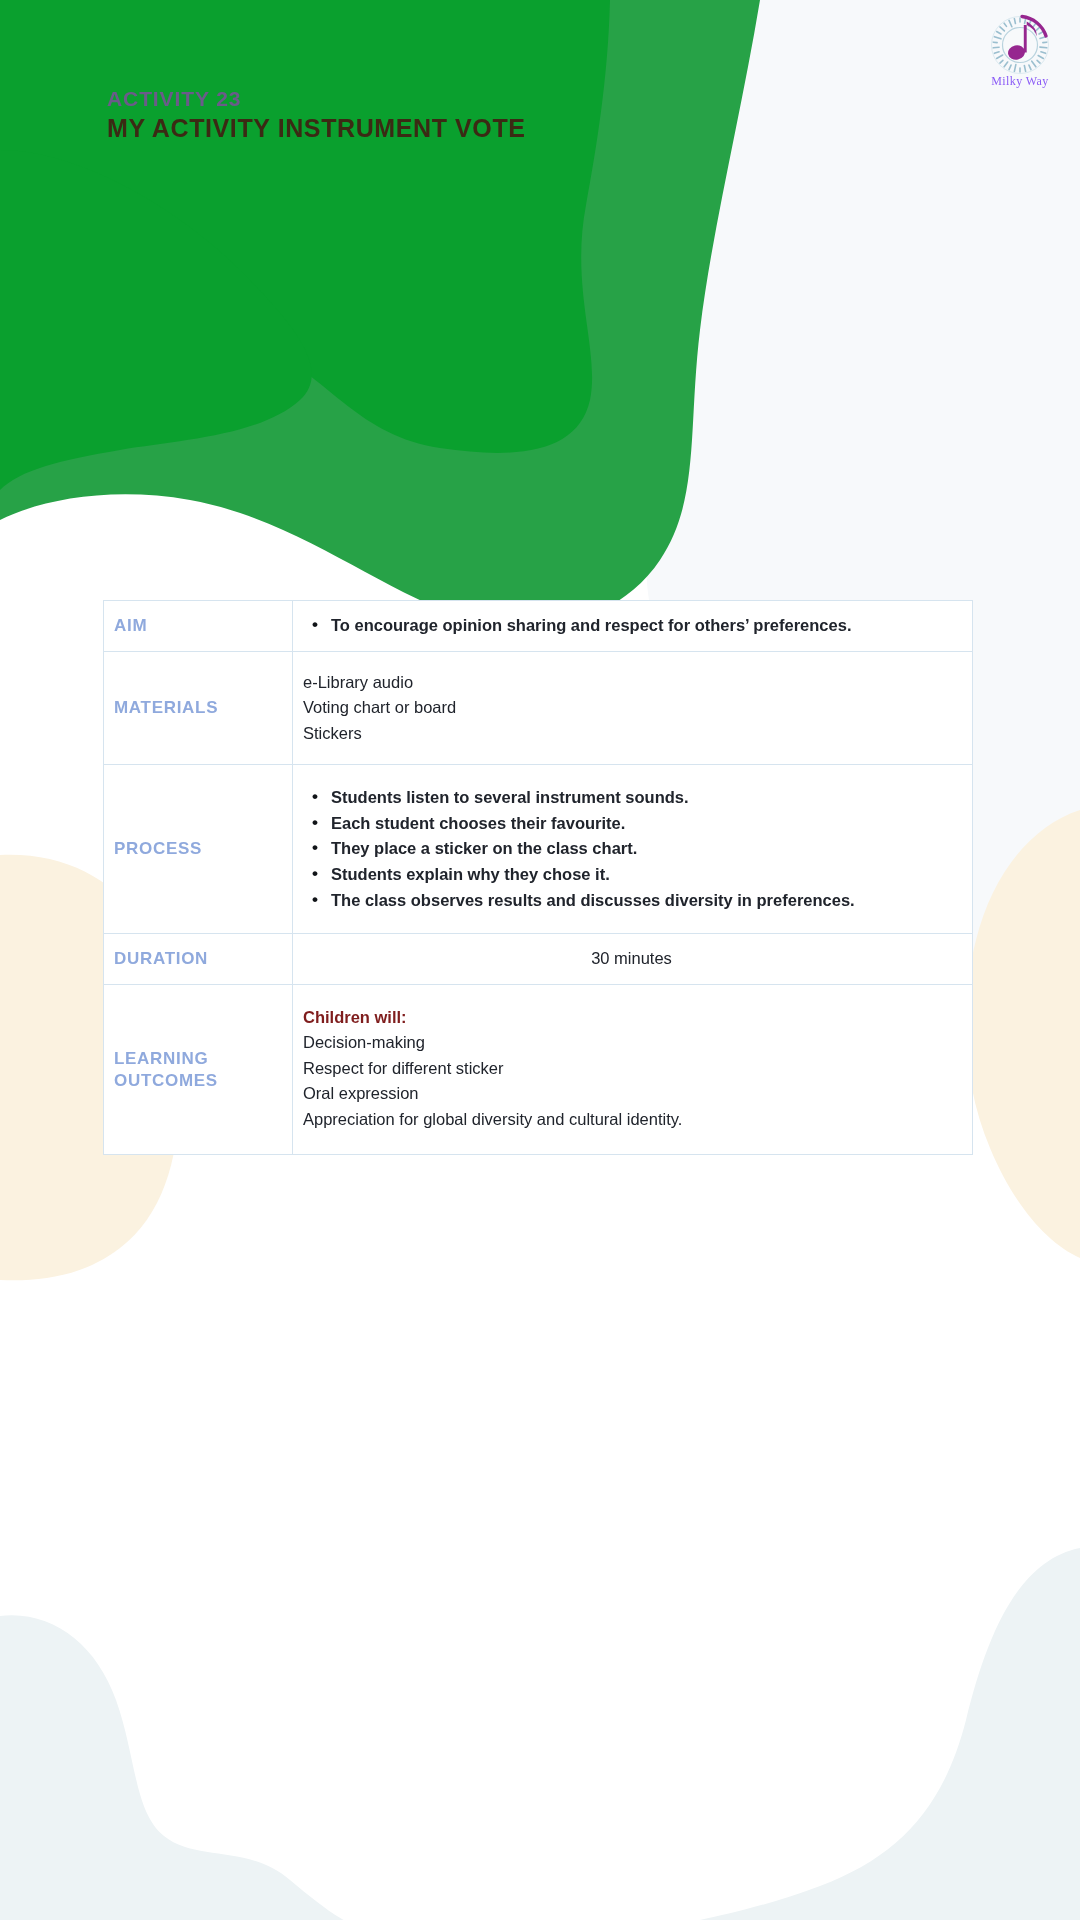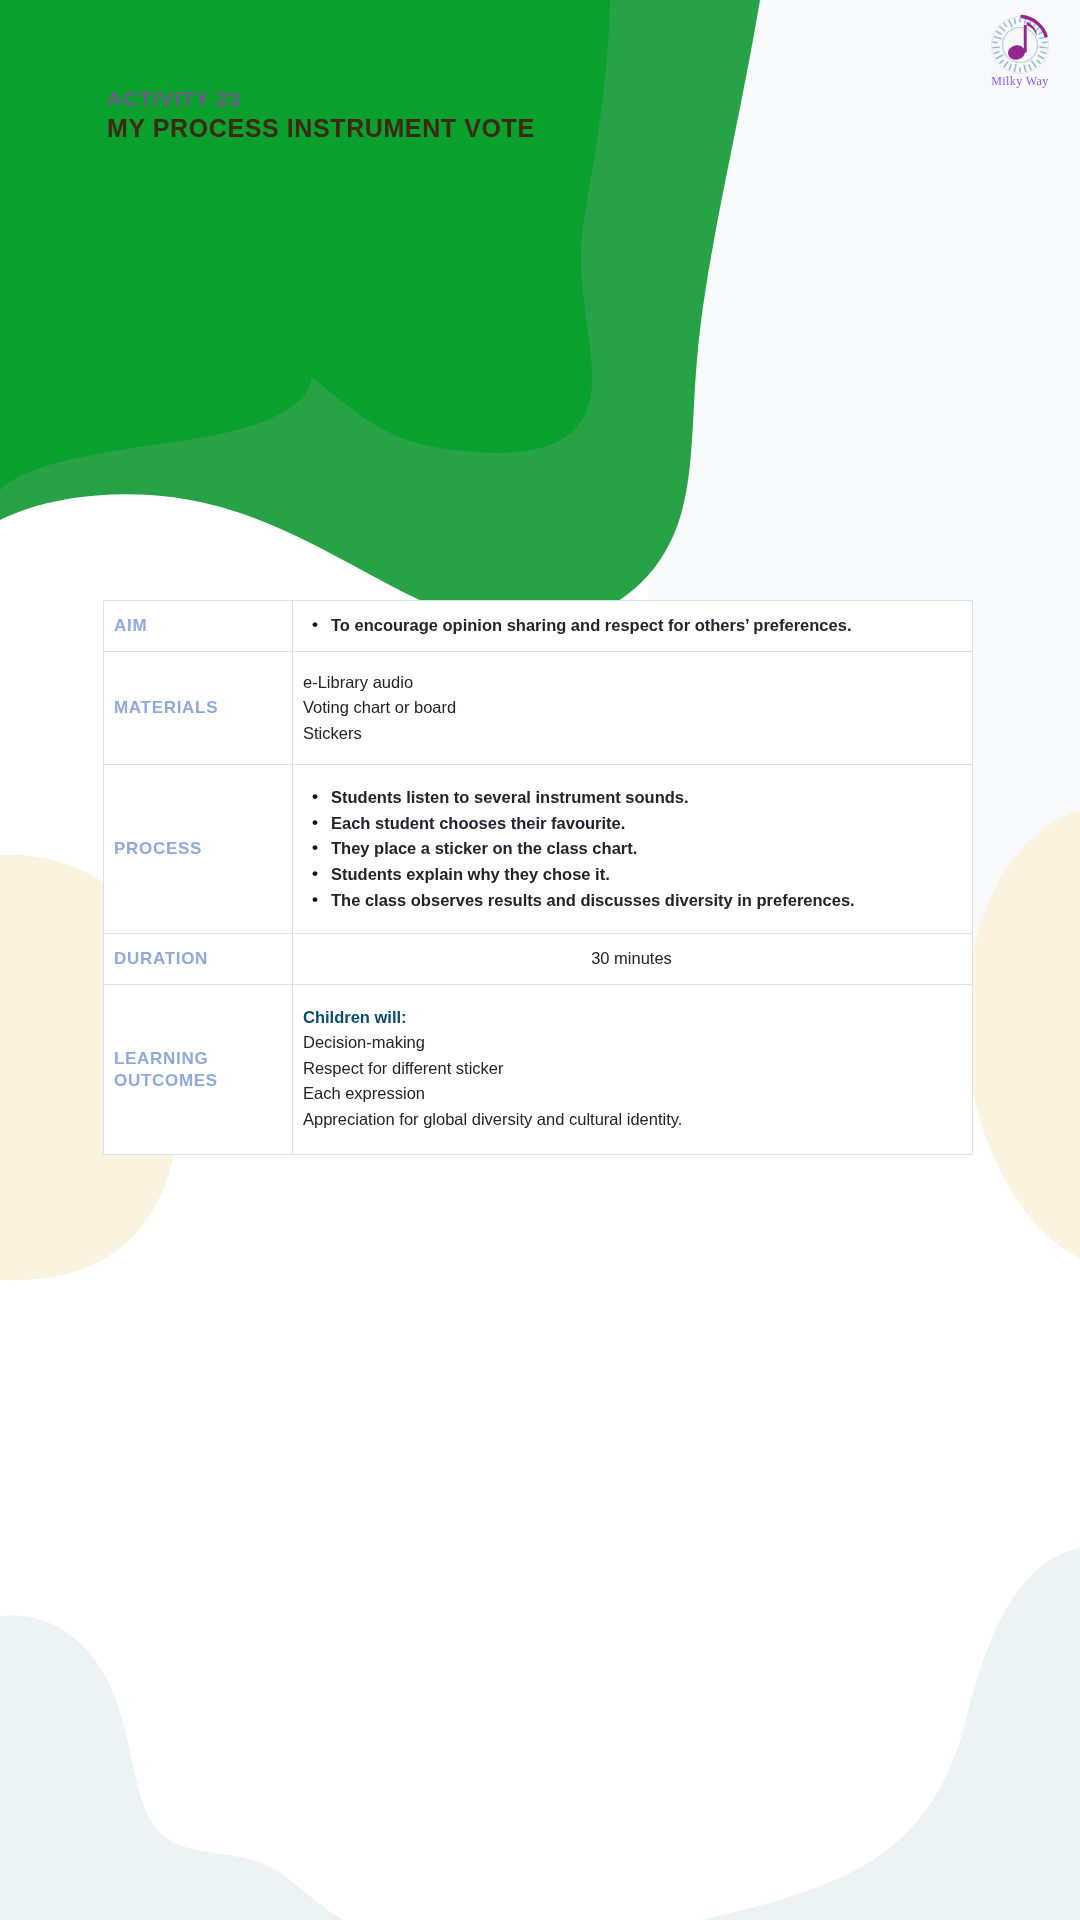--- a/index.html
+++ b/index.html
@@ -98,21 +98,21 @@
     color: #8fa9dd;
     line-height: 1.28;
   }
   .cell-lines { line-height: 1.0; }
   .plain-line {
     font-size: 16.5px;
     color: #20242c;
     line-height: 1.55;
     white-space: nowrap;
   }
-  .plain-line.bold { font-weight: 700; color: #0c4a6e; }
+  .plain-line.bold { font-weight: 700; color: #7f1d1d; }
   ul.bullets {
     margin: 0;
     padding: 0 0 0 26px;
     list-style: none;
   }
   ul.bullets li {
     position: relative;
     font-size: 16.5px;
     color: #20242c;
     line-height: 1.55;
@@ -210,21 +210,21 @@
       <ellipse cx="-3.5" cy="7.5" rx="8.5" ry="7.2" fill="#96268f" transform="rotate(-12 -3.5 7.5)"></ellipse>
       <rect x="3.8" y="-20" width="2.9" height="27.5" fill="#96268f"></rect>
       <path d="M6.7,-20 C12,-17.5 16,-13.5 16.5,-8.5 C17.5,-14.5 13.5,-19.5 6.7,-23.5 Z" fill="#96268f"></path>
     </g>
   </svg>
   <span class="logo-word">Milky Way</span>
 </div>
 
 <div class="header-text">
   <span class="activity-label">ACTIVITY 23</span>
-  <span class="activity-title">MY PROCESS INSTRUMENT VOTE</span>
+  <span class="activity-title">MY ACTIVITY INSTRUMENT VOTE</span>
 </div>
 
 <table class="info-table">
   <tbody>
     <tr class="row-aim">
       <td class="col-label">
         <div class="row-label">AIM</div>
       </td>
       <td class="col-body">
         <ul class="bullets">
@@ -274,19 +274,19 @@
 
     <tr class="row-outcomes">
       <td class="col-label">
         <div class="row-label">LEARNING OUTCOMES</div>
       </td>
       <td class="col-body">
         <div class="cell-lines">
           <div class="plain-line bold">Children will:</div>
           <div class="plain-line">Decision-making</div>
           <div class="plain-line">Respect for different sticker</div>
-          <div class="plain-line">Each expression</div>
+          <div class="plain-line">Oral expression</div>
           <div class="plain-line">Appreciation for global diversity and cultural identity.</div>
         </div>
       </td>
     </tr>
   </tbody>
 </table>
 
 </body></html>

